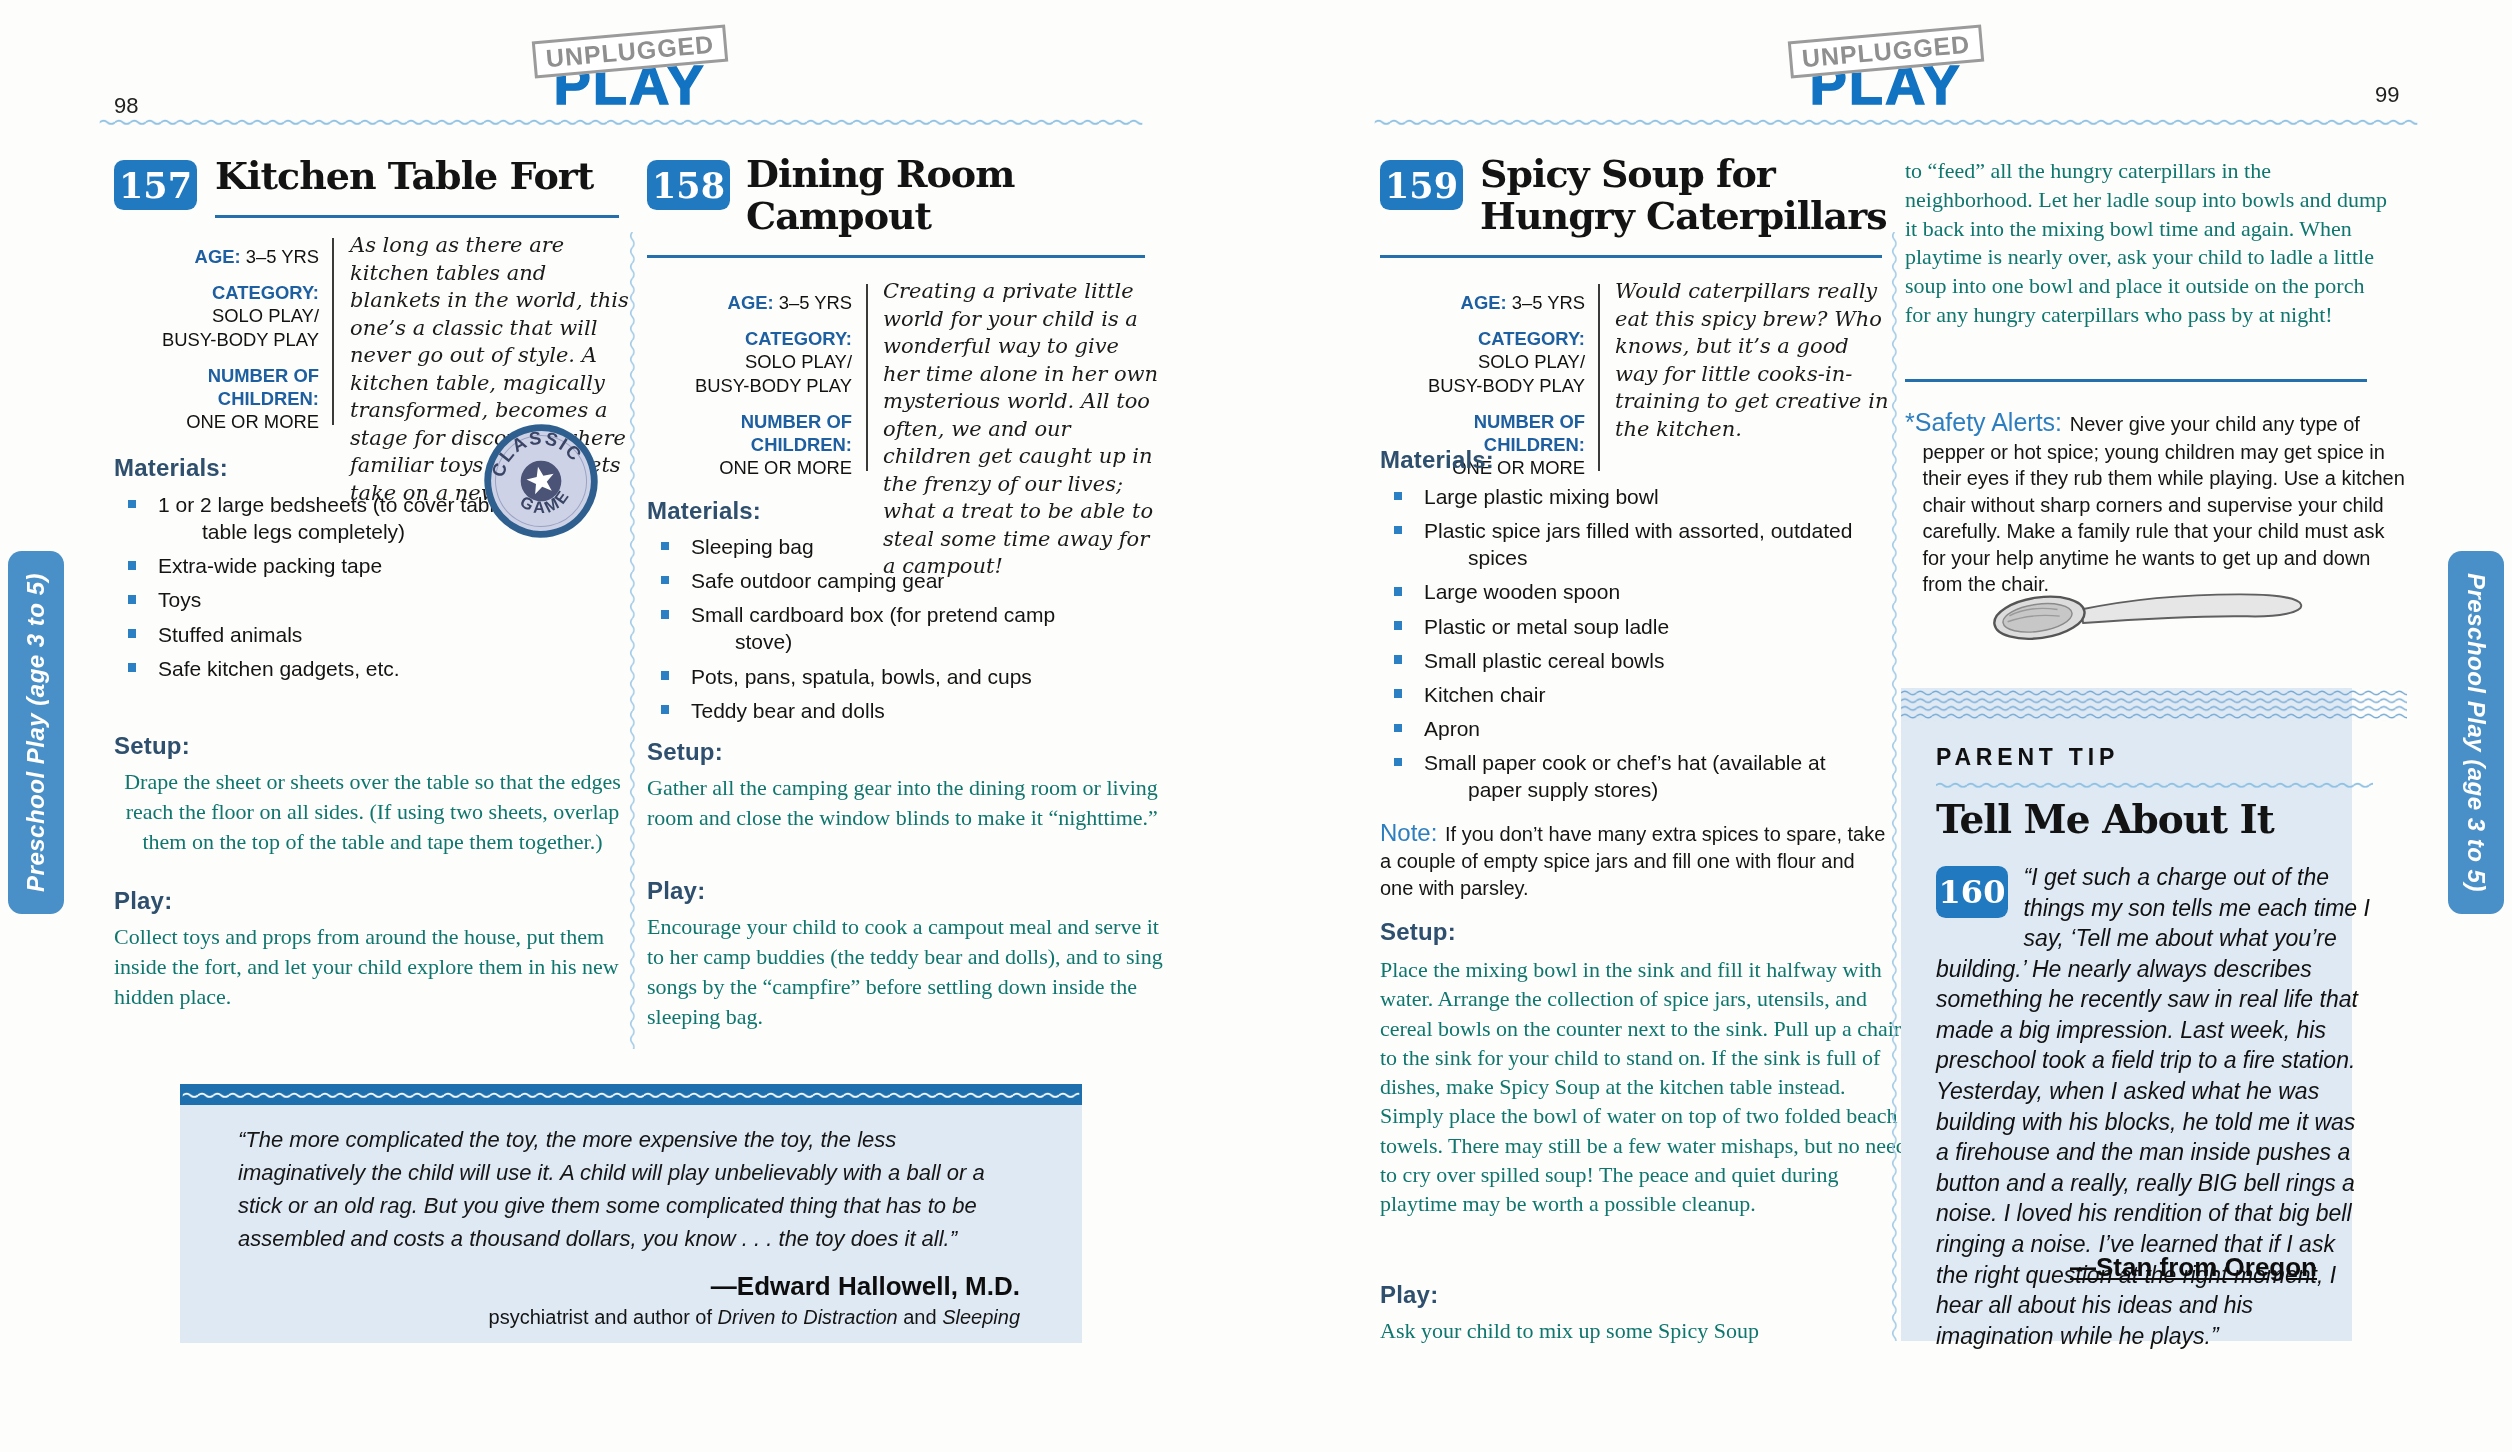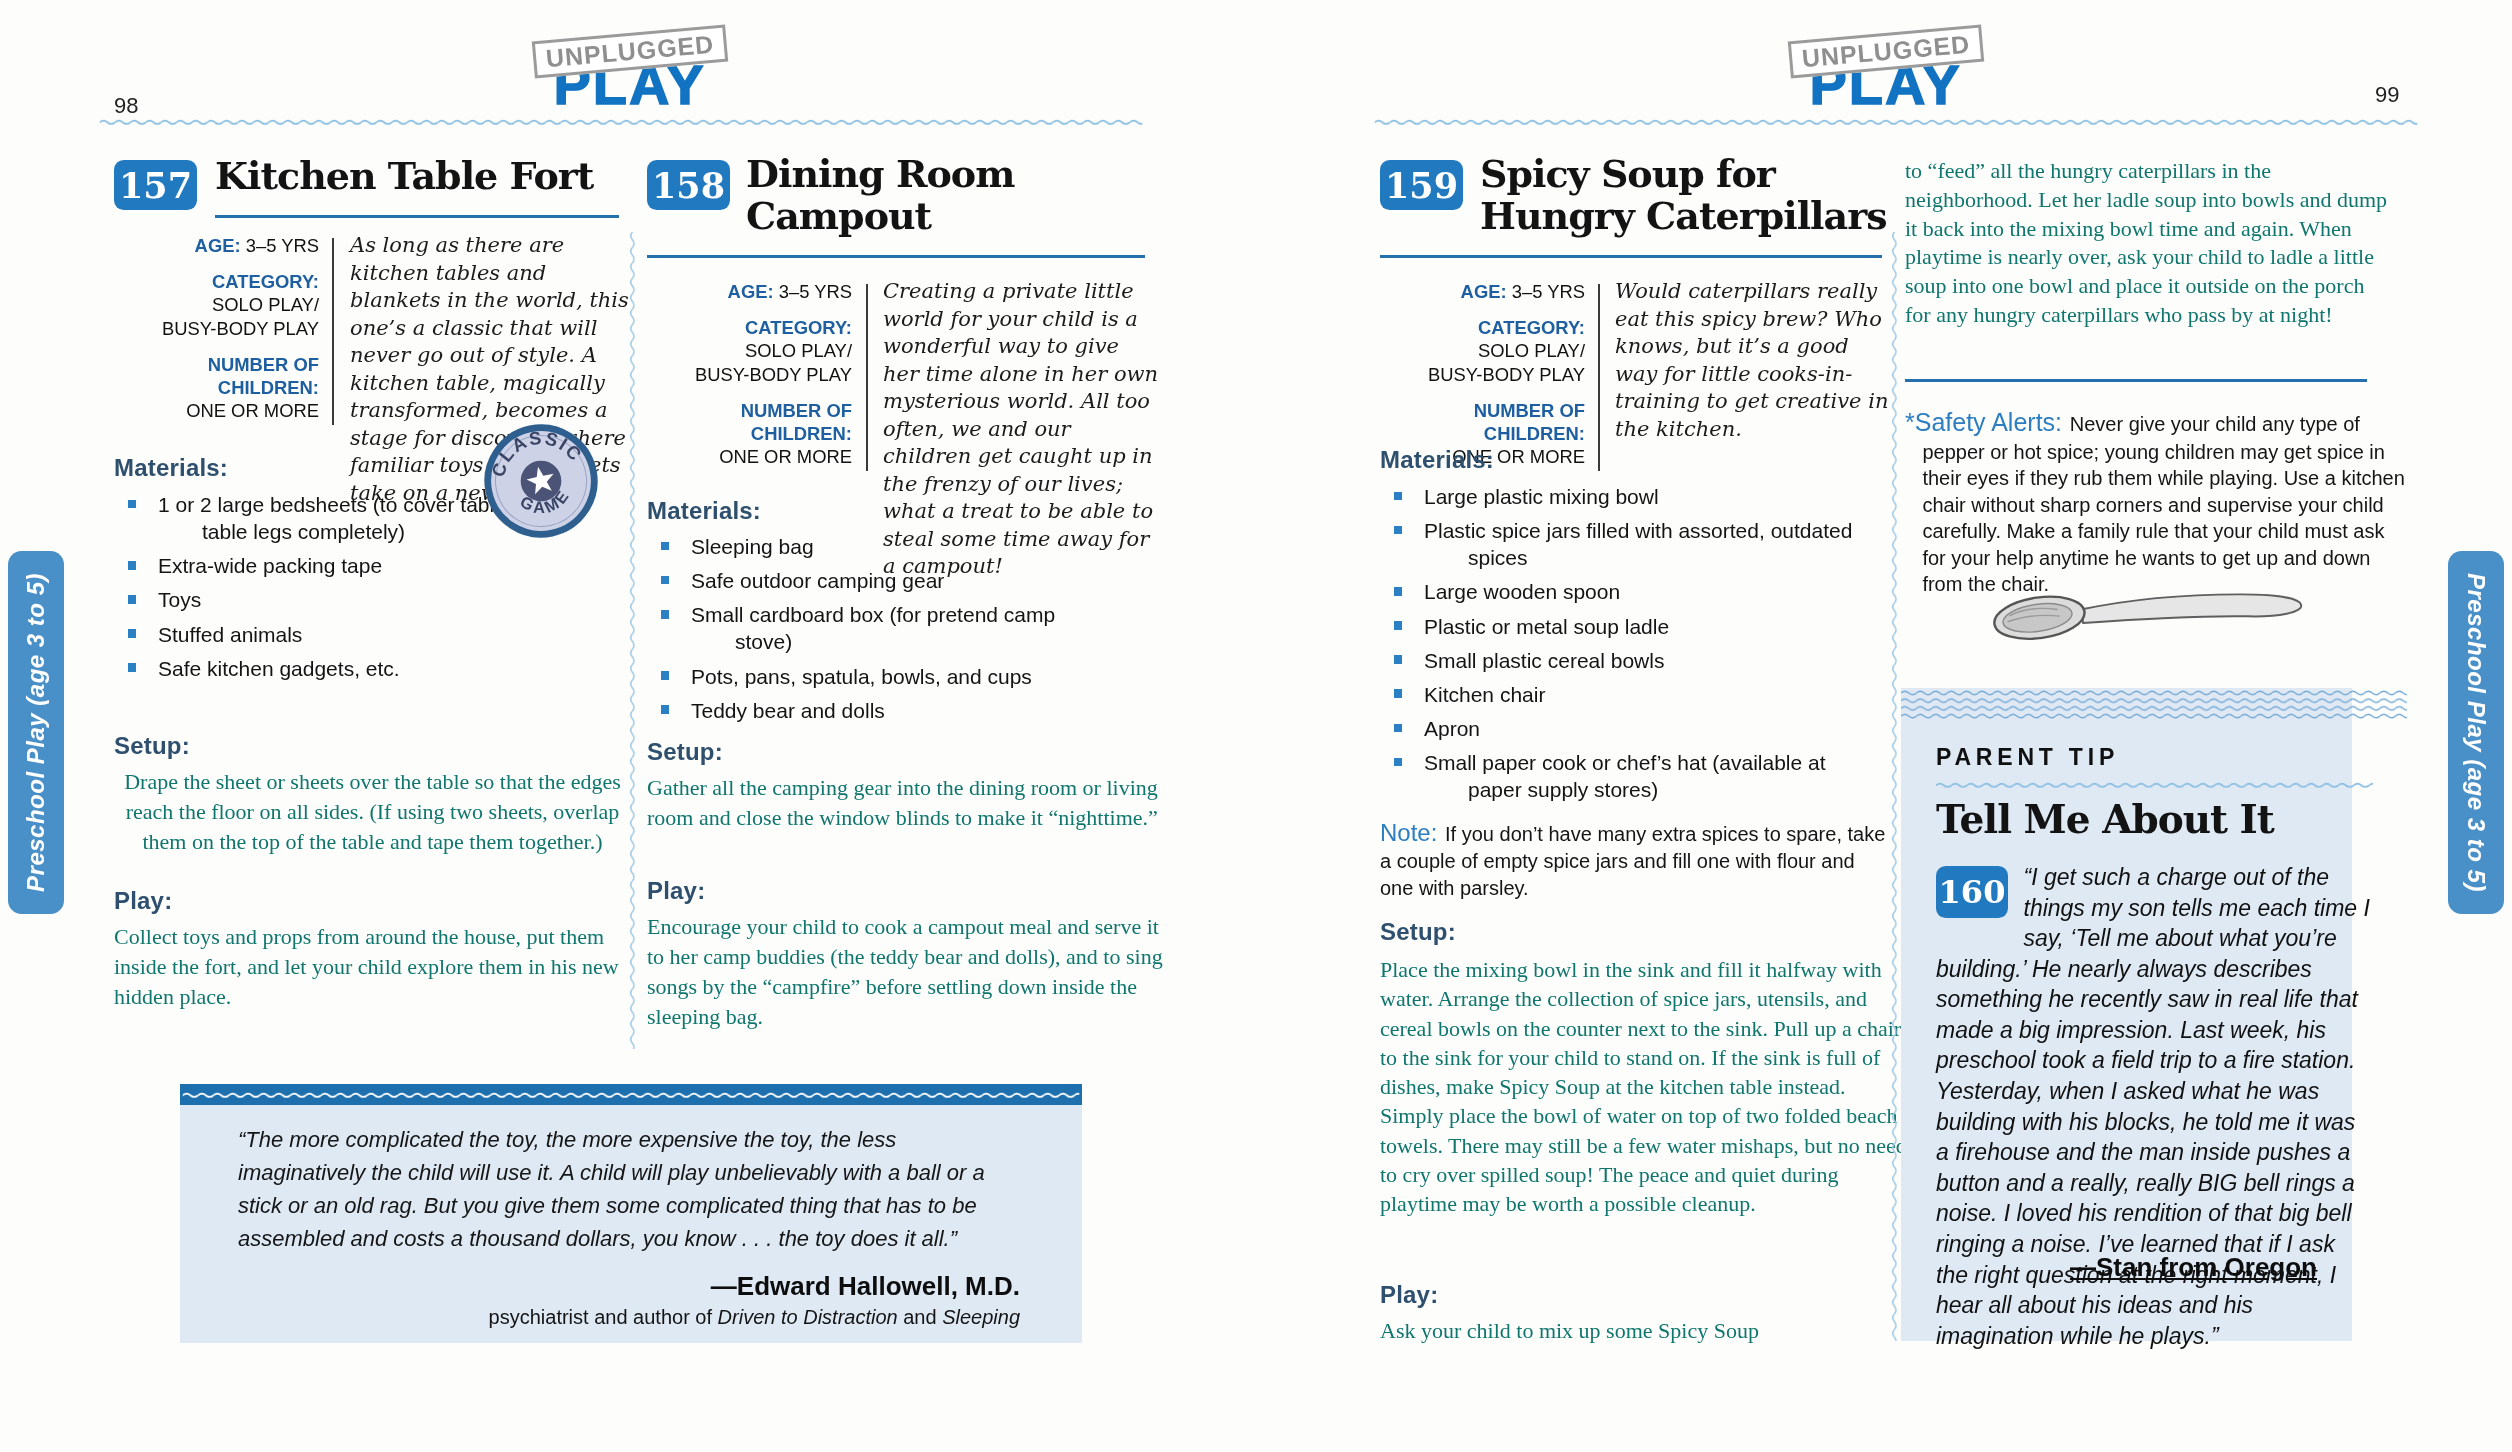--- a/index.html
+++ b/index.html
@@ -16,21 +16,21 @@
               line-height:0.9;-webkit-text-stroke:1.4px #1173c2;}
 
   
   .badge{background:#2179bf;color:#fff;border-radius:9.7px;display:flex;align-items:center;justify-content:center;
          font-family:"DejaVu Serif","Liberation Serif",serif;font-weight:bold;}
   .badge-num{font-size:35px;}
   .act-title{font-family:"DejaVu Serif","Liberation Serif",serif;font-weight:bold;color:#131313;
              font-size:38px;line-height:1.1;letter-spacing:-1px;}
   .title-rule{height:2.9px;background:#2470ad;}
   .info{text-align:right;font-size:18.4px;line-height:1.27;color:#111;}
-  .info .grp{margin-bottom:12.6px;}
+  .info .grp{margin-bottom:12.6px;margin-top:11px;}
   .lbl{color:#1d5fa0;font-weight:bold;}
   .vrule{width:1.9px;background:#3a3a3a;}
   .intro{font-family:"DejaVu Serif","Liberation Serif",serif;font-style:italic;font-size:21px;
          line-height:1.31;color:#1b1b1b;}
   .h-blue{font-size:24px;font-weight:bold;color:#2e4f6d;letter-spacing:0.2px;}
   .serif-p{font-family:Liberation Serif, serif;font-size:22px;line-height:1.36;color:#0f766e;}
   .mi{position:relative;margin-bottom:6.8px;font-size:21px;line-height:1.3;color:#141414;}
   .mi .bullet{position:absolute;left:13.5px;top:8.7px;width:8.7px;height:8.7px;background:#2b80c4;}
   .mi .mi-text{display:block;margin-left:44px;padding-left:44px;text-indent:-44px;}
 

